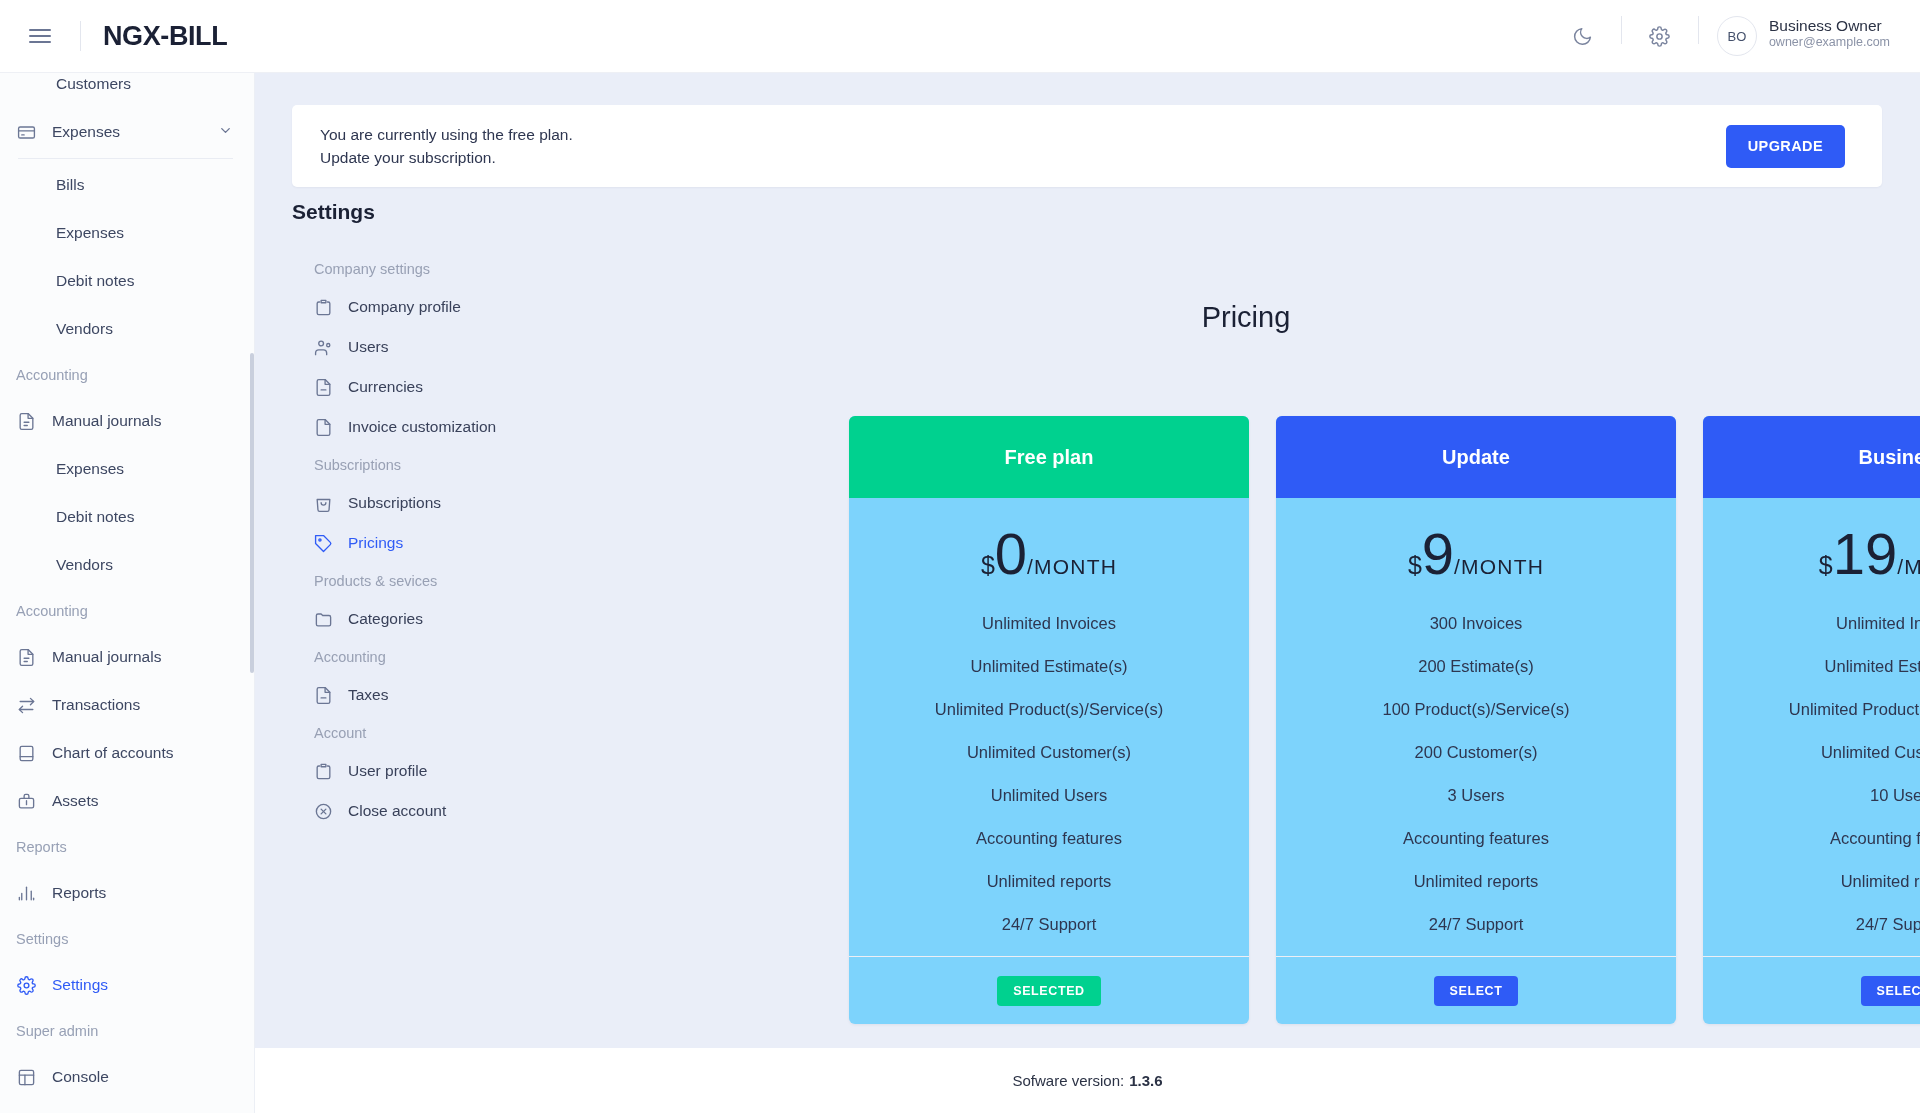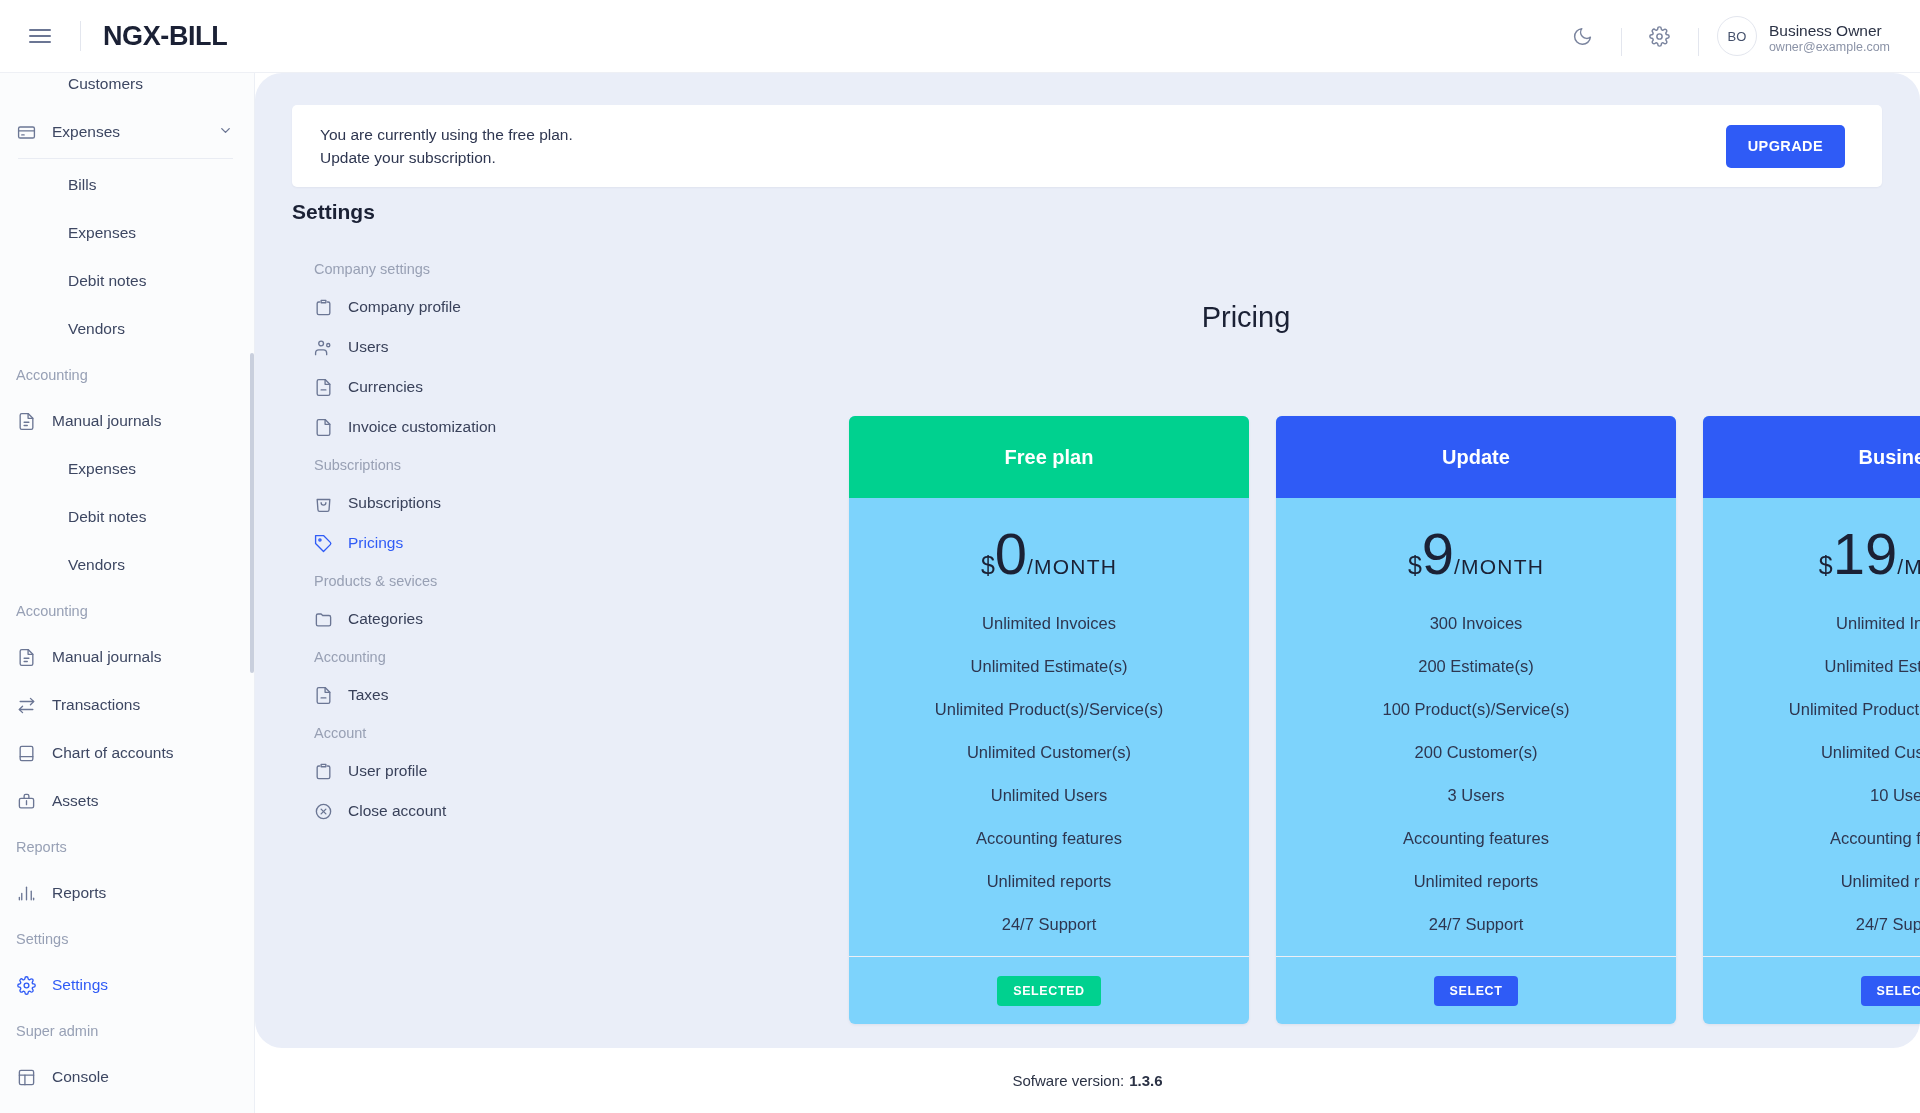--- a/index.html
+++ b/index.html
@@ -20,21 +20,21 @@
   .hamburger { margin-left: 22px; width: 36px; height: 36px;
     display: flex; flex-direction: column; justify-content: center;
     align-items: center; gap: 4px; cursor: pointer; }
   .hamburger i { display: block; height: 2px; background: #6b7694; border-radius: 2px; }
   .hamburger i:nth-child(1) { width: 22px; }
   .hamburger i:nth-child(2) { width: 22px; }
   .hamburger i:nth-child(3) { width: 22px; }
   .vdiv { width: 1px; height: 30px; background: #e3e6ee; margin: 0 22px; }
   .brand { font-size: 27px; font-weight: 700; color: #1b2135; letter-spacing: -0.4px; }
 
-  .topright { margin-left: auto; display: flex; align-items: flex-end; padding-right: 30px; }
+  .topright { margin-left: auto; display: flex; align-items: flex-start; padding-right: 30px; }
   .icon-btn { width: 40px; height: 40px; display: flex; align-items: center;
     justify-content: center; cursor: pointer; color: #7a849e; }
   .topright .vdiv2 { width: 1px; height: 28px; background: #e3e6ee; margin: 0 18px; }
   .avatar {
     width: 40px; height: 40px; border-radius: 50%; border: 1px solid #e3e6ee;
     display: flex; align-items: center; justify-content: center;
     font-size: 13px; color: #44506b; font-weight: 500; margin-right: 12px;
   }
   .usermeta { line-height: 1.25; }
   .uname { font-size: 15.5px; color: #2b3245; }
@@ -47,32 +47,32 @@
     border-right: 1px solid #eceff5;
   }
   .sb-inner { position: absolute; top: -13px; left: 0; width: 255px; }
   .sb-group { font-size: 14.5px; color: #97a0b5; padding: 14px 0 14px 16px; }
   .sb-item {
     display: flex; align-items: center; height: 48px; padding-left: 16px;
     font-size: 15.5px; color: #3d4762; cursor: pointer; position: relative;
   }
   .sb-item .ico { width: 20px; height: 20px; margin-right: 16px; flex: 0 0 20px;
     display: flex; align-items: center; justify-content: center; color: #6b7694; }
-  .sb-item.sub { padding-left: 32px; }
+  .sb-item.sub { padding-left: 20px; }
   .sb-item.active { color: #2f5bf6; }
   .sb-item.active .ico { color: #2f5bf6; }
   .sb-chev { margin-left: auto; margin-right: 22px; color: #6b7694; }
   .sb-rule { height: 1px; background: #e9ecf3; margin: 2px 22px 2px 18px; }
   .sb-scroll { position: absolute; right: 0; top: 280px; width: 4px; height: 320px;
     background: #c9cfdd; border-radius: 3px; }
 
   
   .main {
     position: absolute; top: 73px; left: 255px; width: 1665px; height: 975px;
-    background: #eaeef8; overflow: hidden; border-radius: 27px;
+    background: #eaeef8; overflow: hidden;
   }
   .banner {
     position: absolute; left: 37px; top: 32px; width: 1590px; height: 82px;
     background: #ffffff; border-radius: 5px; display: flex; align-items: center;
     box-shadow: 0 1px 2px rgba(30,40,70,.05);
   }
   .banner-txt { margin-left: 28px; font-size: 15.5px; color: #2e3650; line-height: 1.5; }
   .upgrade-btn {
     margin-left: auto; margin-right: 37px; background: #2f5bf6; color: #fff;
     border: none; border-radius: 5px; padding: 0 22px; height: 43px;

